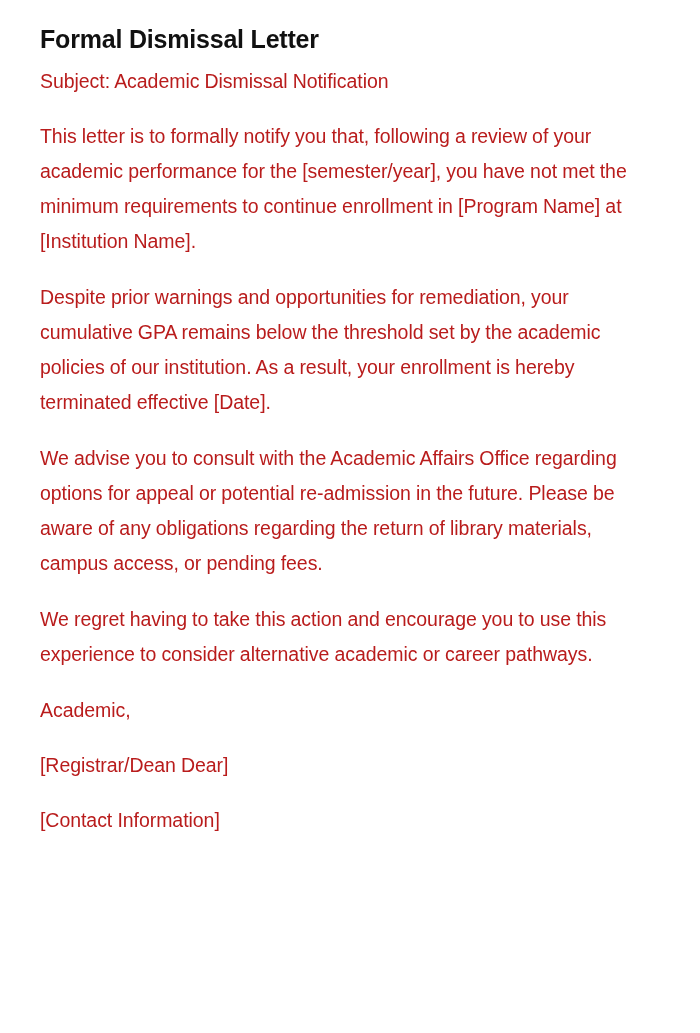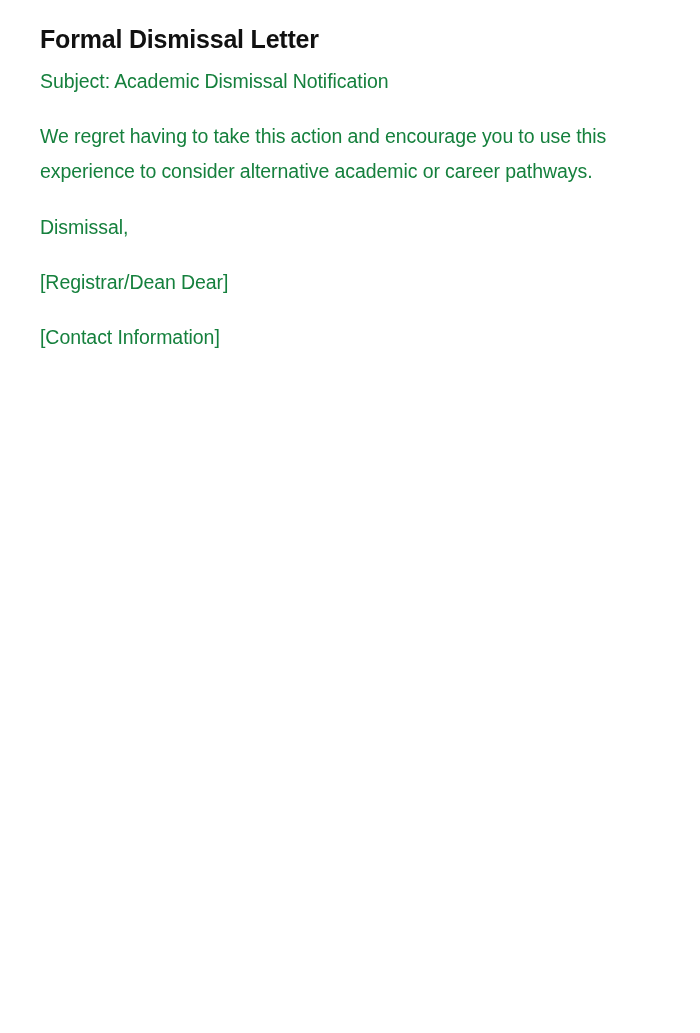--- a/index.html
+++ b/index.html
@@ -31,21 +31,21 @@
     margin: 0 0 8px 0;
     font-stretch: condensed;
   }
   .doc-body {
     width: 600px;
   }
   .para {
     font-size: 19.5px;
     line-height: 35px;
     font-weight: 400;
-    color: #15803d;
+    color: #b91c1c;
     margin: 0 0 21px 0;
     letter-spacing: -0.05px;
     word-spacing: -0.2px;
   }
   .para:last-child {
     margin-bottom: 0;
   }
   .para.subject {
     margin-bottom: 20px;
   }
@@ -58,26 +58,29 @@
 
 <div class="page">
 
   <h1 class="doc-title">Formal Dismissal Letter</h1>
 
   <div class="doc-body">
 
     <p class="para subject">Subject: Academic Dismissal Notification</p>
 
 
+    <p class="para">This letter is to formally notify you that, following a review of your academic performance for the [semester/year], you have not met the minimum requirements to continue enrollment in [Program Name] at [Institution Name].</p>
 
+    <p class="para">Despite prior warnings and opportunities for remediation, your cumulative GPA remains below the threshold set by the academic policies of our institution. As a result, your enrollment is hereby terminated effective [Date].</p>
 
+    <p class="para">We advise you to consult with the Academic Affairs Office regarding options for appeal or potential re-admission in the future. Please be aware of any obligations regarding the return of library materials, campus access, or pending fees.</p>
 
     <p class="para">We regret having to take this action and encourage you to use this experience to consider alternative academic or career pathways.</p>
 
-    <p class="para short">Dismissal,</p>
+    <p class="para short">Academic,</p>
 
     <p class="para short">[Registrar/Dean Dear]</p>
 
 
     <p class="para short">[Contact Information]</p>
 
   </div>
 </div>
 
 </body></html>

